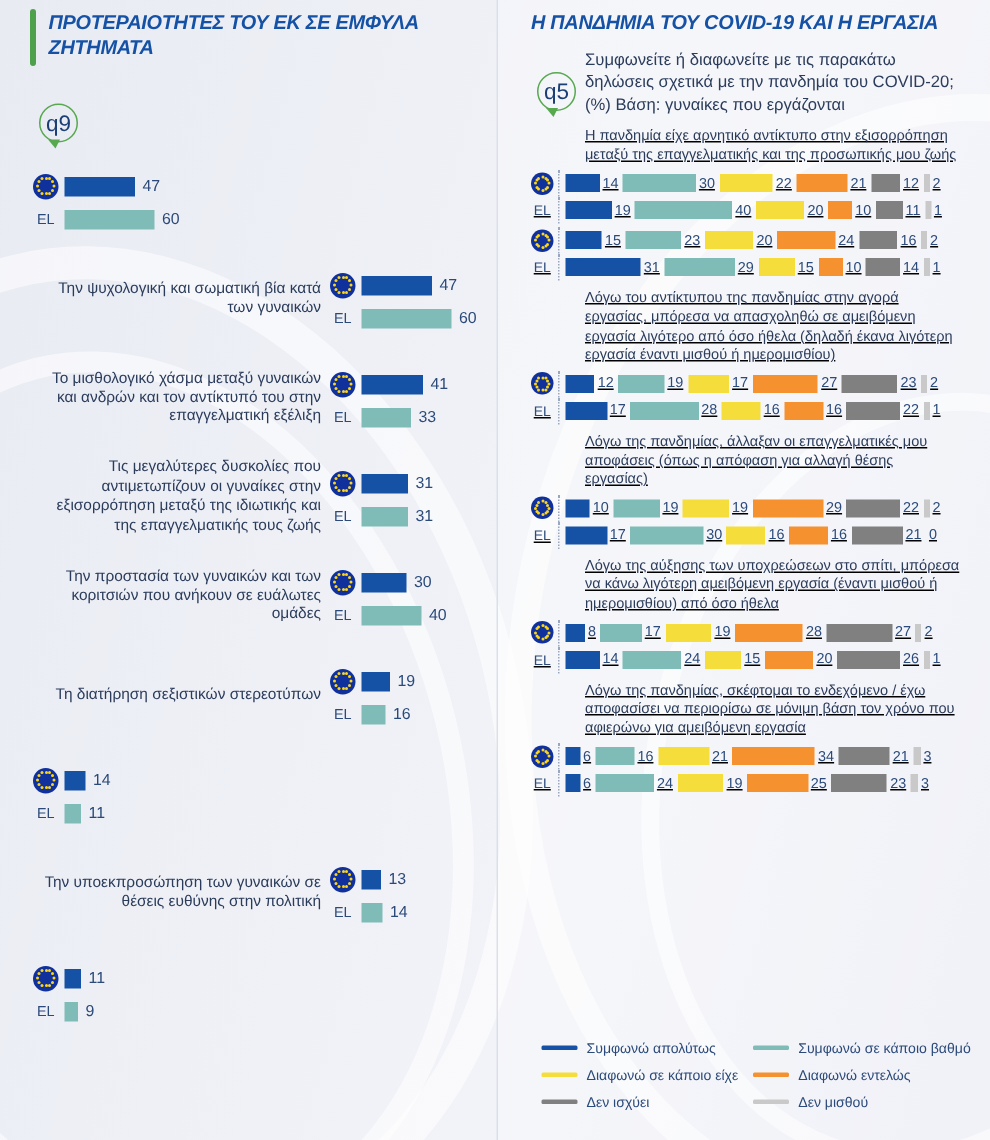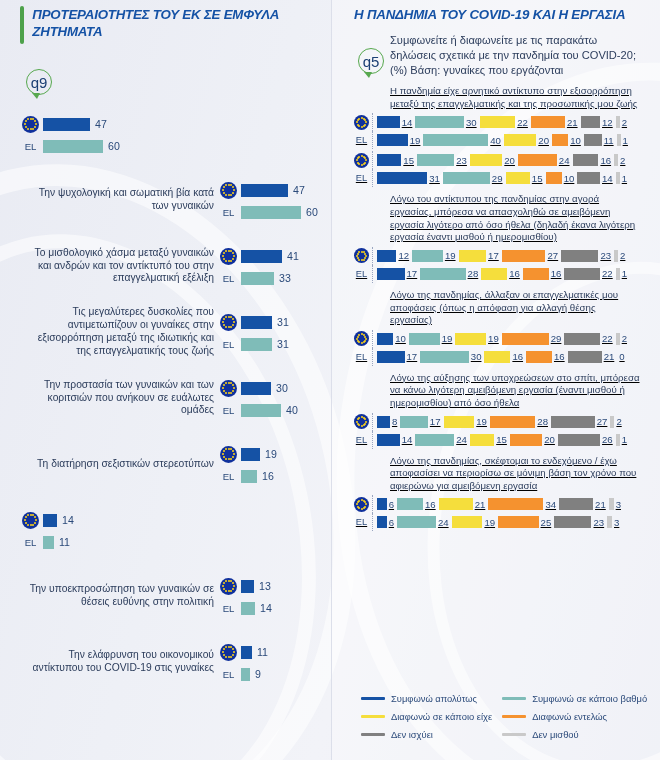--- a/index.html
+++ b/index.html
@@ -393,21 +393,20 @@
               <div class="lbar-line">
                 <span class="ellabel">EL</span>
                 <div class="bar-track">
                   <div class="bar el" style="width: 14px;"></div>
                   <span class="bar-val">14</span>
                 </div>
               </div>
             </div>
           </div>
           <div class="lrow">
-            <div class="lrow-label">Την ελάφρυνση του οικονομικού αντίκτυπου του COVID-19 στις γυναίκες</div>
             <div class="lrow-bars">
               <div class="lbar-line">
                 <span class="flagicon">
                   <span class="disc"></span>
                   <span class="star" style="left: 7.5px; top: 2.2px;"></span>
                   <span class="star" style="left: 10.15px; top: 2.91007px;"></span>
                   <span class="star" style="left: 12.0899px; top: 4.85px;"></span>
                   <span class="star" style="left: 12.8px; top: 7.5px;"></span>
                   <span class="star" style="left: 12.0899px; top: 10.15px;"></span>
                   <span class="star" style="left: 10.15px; top: 12.0899px;"></span>

